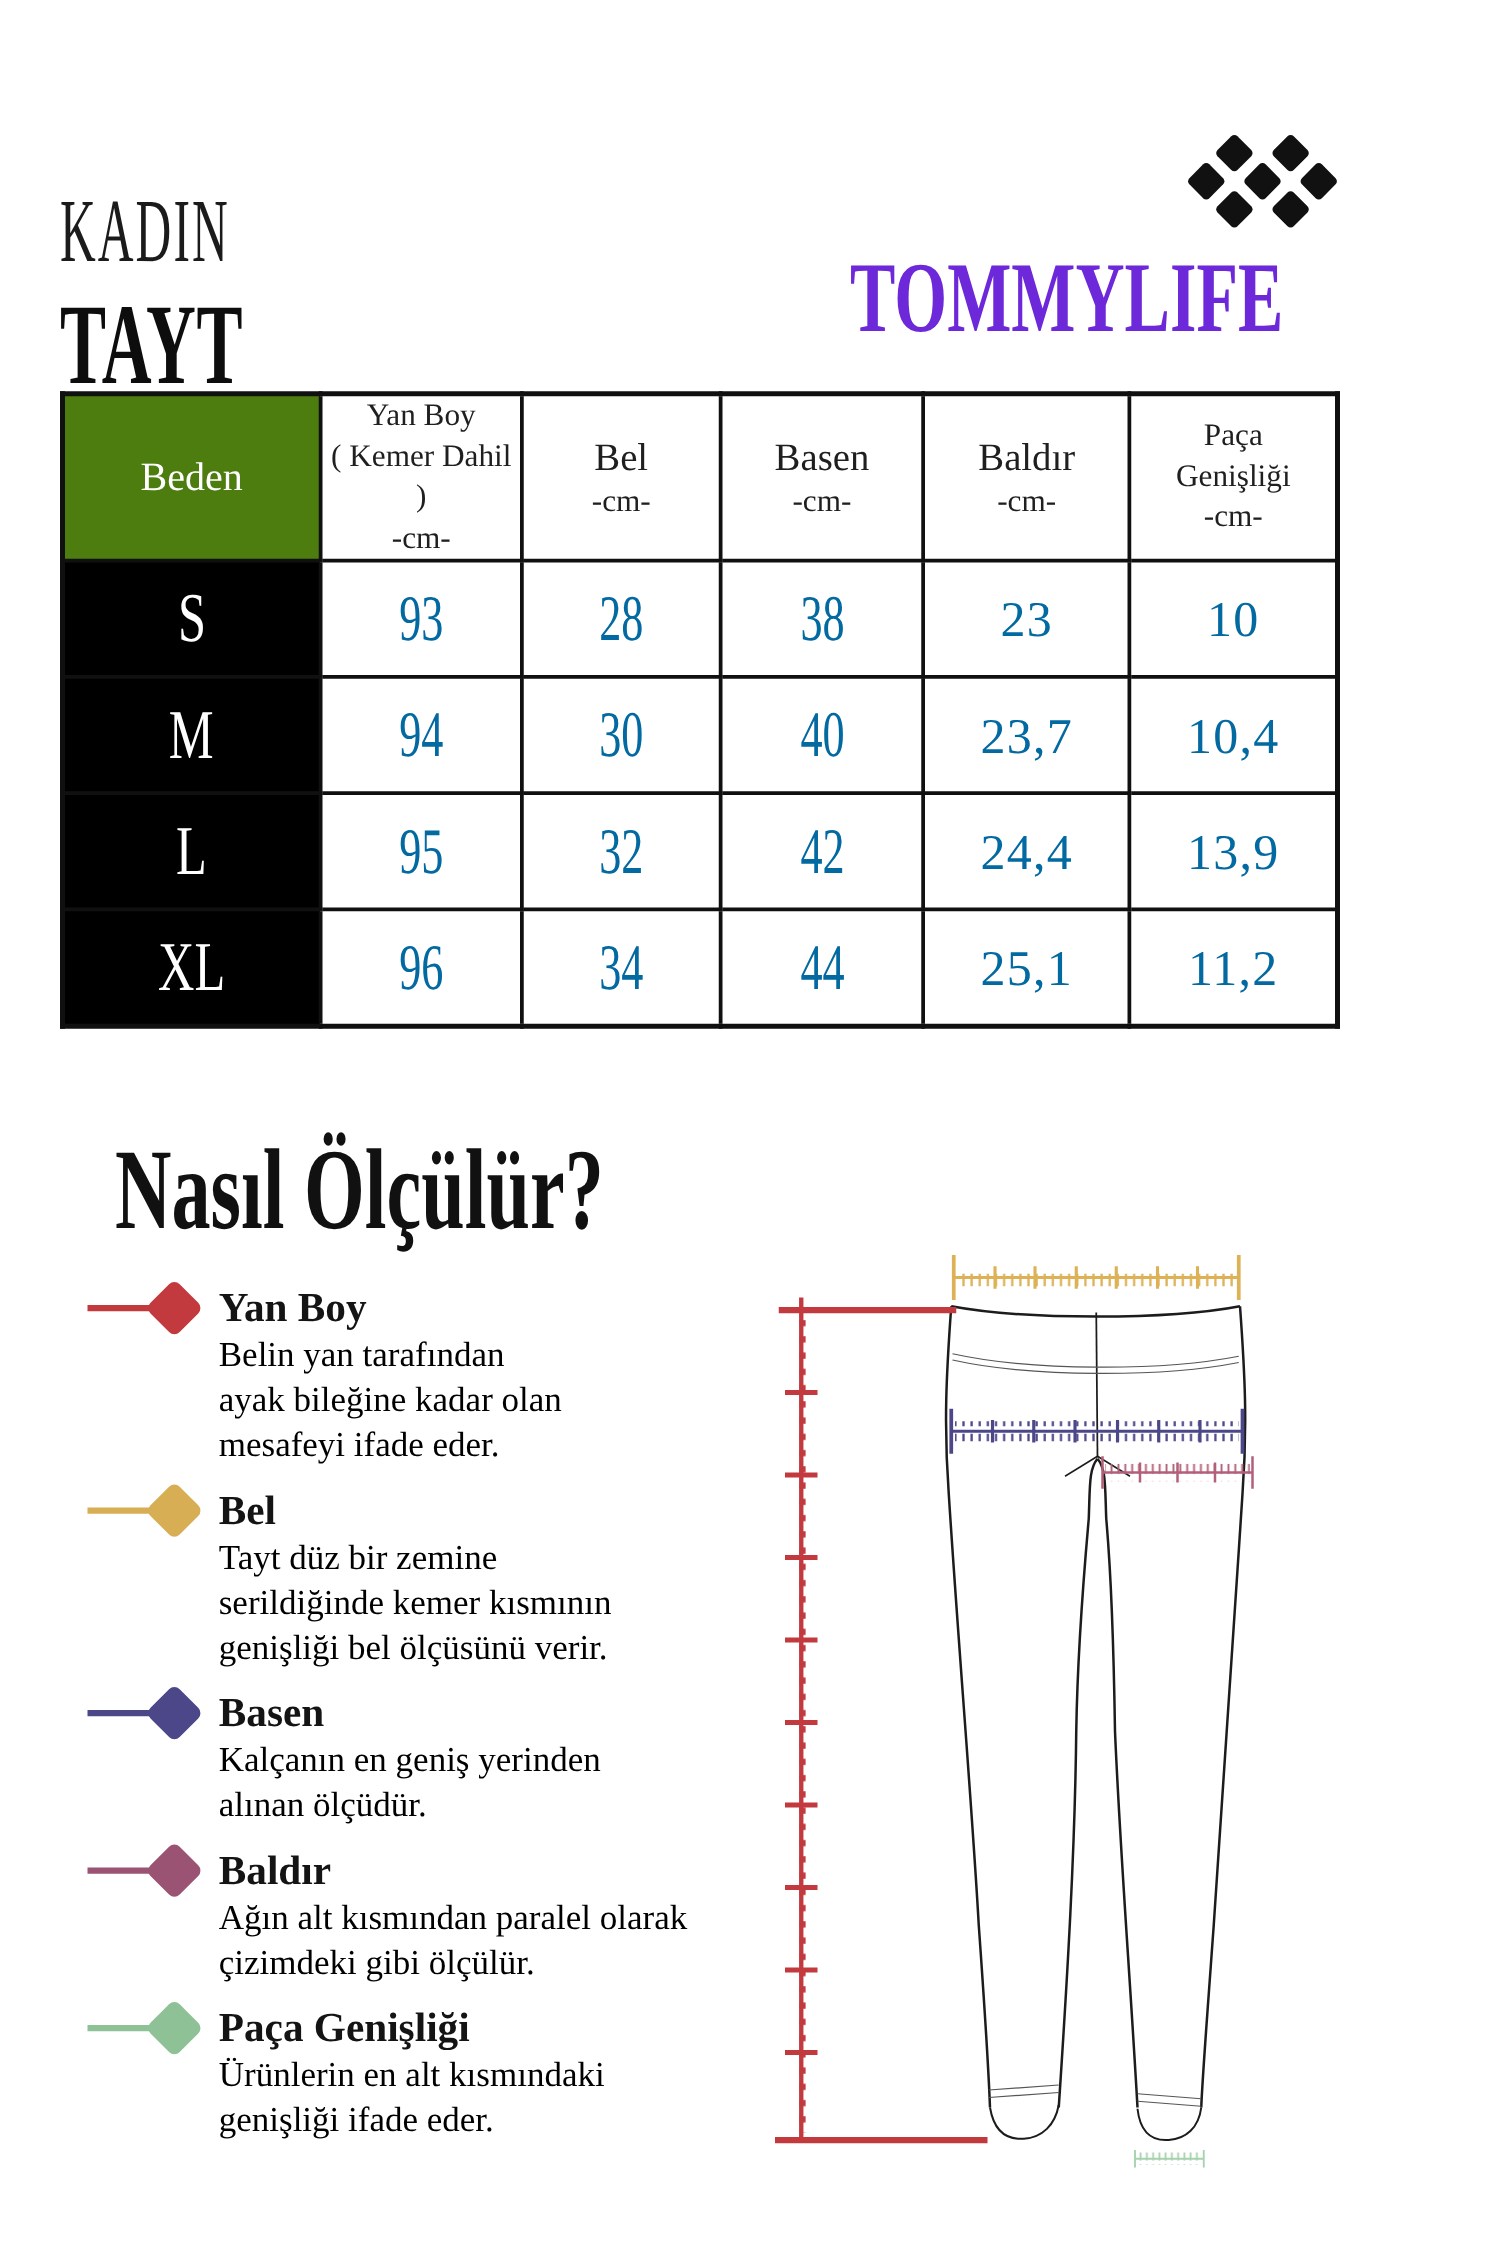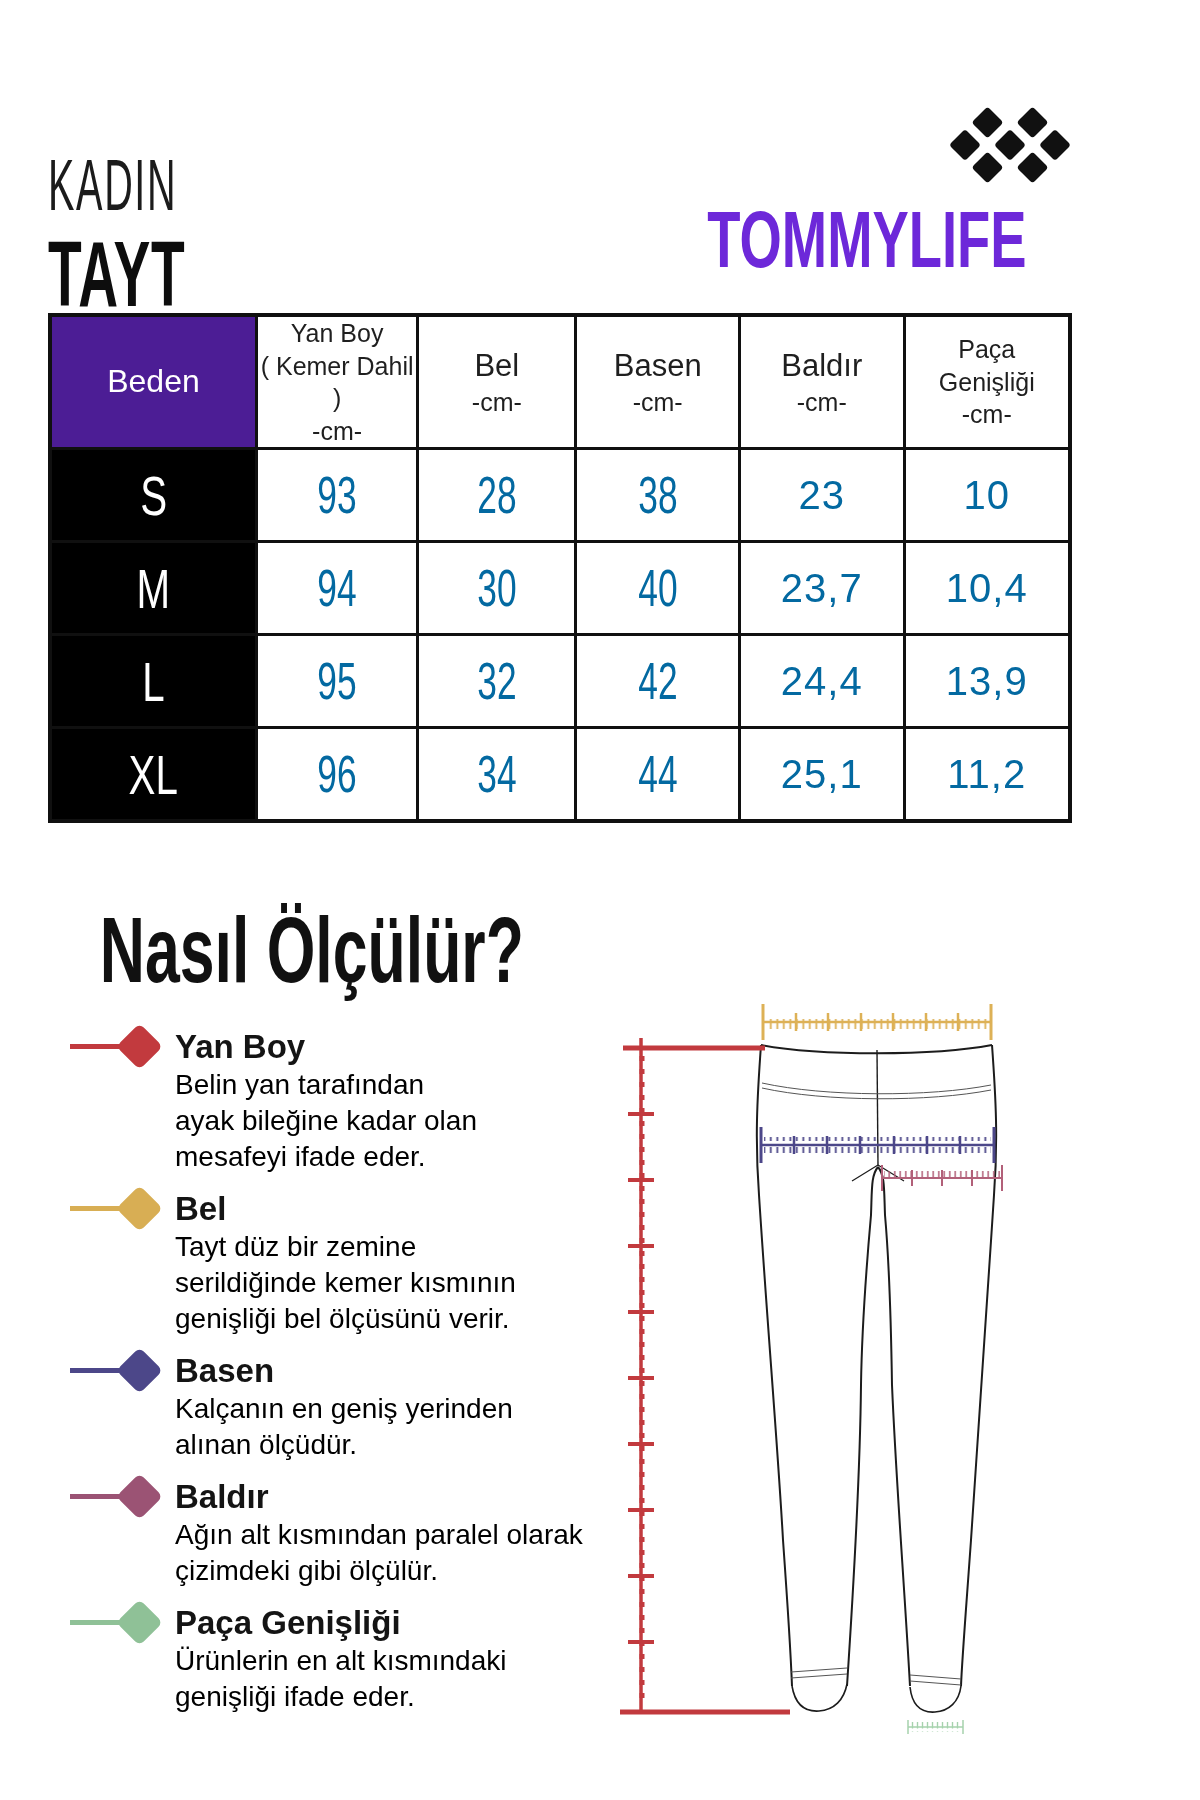--- a/index.html
+++ b/index.html
@@ -1,36 +1,36 @@
 <!DOCTYPE html>
 <html><head>
 <meta charset="utf-8">
 <style>
   html,body{margin:0;padding:0;background:#fff;}
   #canvas{position:relative;width:1072px;height:1800px;background:#ffffff;overflow:hidden;
-          font-family:Liberation Sans, sans-serif;color:#151515;}
+          font-family:Liberation Serif, serif;color:#151515;}
   .abs{position:absolute;}
   .cond{display:inline-block;transform-origin:left center;}
 
   
   .kadin{left:48px;top:144px;font-size:72px;font-weight:400;letter-spacing:3px;color:#1b1b1b;}
   .kadin .cond{transform:scaleX(.55);}
   .tayt{left:48px;top:222px;font-size:92px;font-weight:700;letter-spacing:1px;color:#0d0d0d;}
   .tayt .cond{transform:scaleX(.6);}
   .brand{right:45px;top:194px;font-size:80px;font-weight:700;color:#6d28d9;white-space:nowrap;}
   .brand .cond{transform-origin:right center;transform:scaleX(.68);}
   .logo{left:949px;top:106px;}
 
   
   table.size{position:absolute;left:48px;top:313px;border-collapse:collapse;table-layout:fixed;}
   table.size td,table.size th{border:3px solid #101010;padding:0;text-align:center;vertical-align:middle;}
   table.size{border:4px solid #101010;}
   th.head{height:93px;font-weight:400;background:#fff;color:#1f1f1f;font-size:25px;line-height:1.3;}
   th.head .big{font-size:31px;}
-  th.beden-head{background:#4c1d95;color:#fff;font-size:32px;font-weight:400;}
+  th.beden-head{background:#4d7c0f;color:#fff;font-size:32px;font-weight:400;}
   td.sizecell{background:#000;color:#fff;height:90px;}
   td.sizecell span{font-size:56px;font-weight:400;transform:scaleX(.72);transform-origin:center;display:inline-block;}
   td.val{height:90px;font-size:52px;color:#0369a1;}
   td.val .cond{transform-origin:center;transform:scaleX(.68);}
   td.val.round{font-size:40px;letter-spacing:1px;}
 
   
   .howtitle{left:0;top:898px;width:1162px;font-size:92px;font-weight:700;
             color:#111;white-space:nowrap;}
   .howtitle .cond{transform-origin:center;transform:scaleX(.68);}

